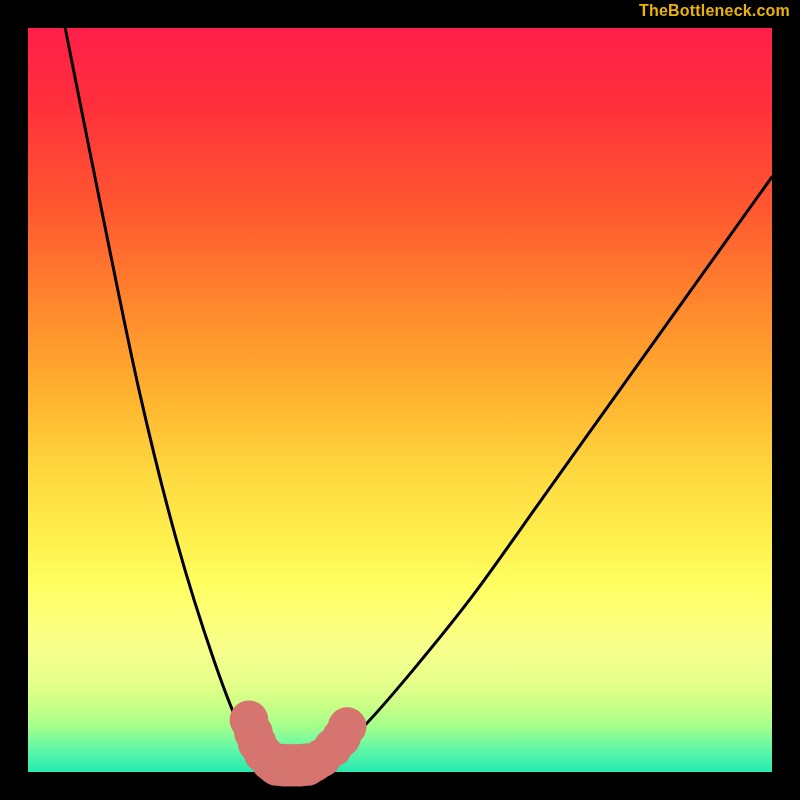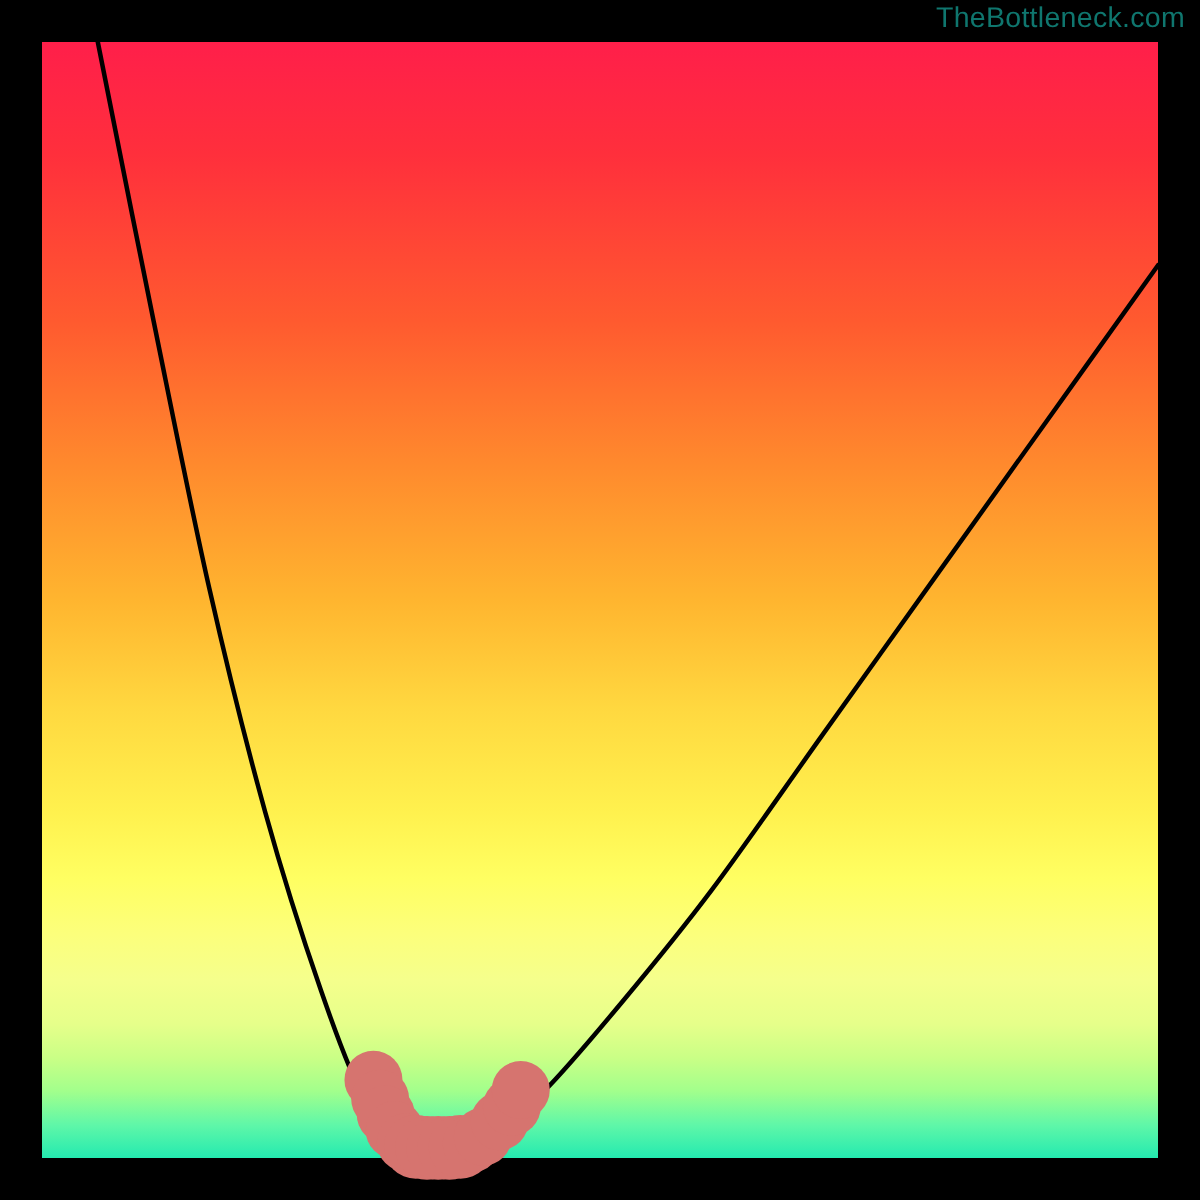--- a/index.html
+++ b/index.html
@@ -41,23 +41,23 @@
       #caff86 91%,
       #a2ff8c 94%,
       #60f7a8 97%,
       #24eab0 100%
     );
   }
   .watermark {
     position: absolute;
     top: 2px;
     right: 10px;
-    color: #0f766e;
-    font-weight: 400;
-    font-size: 19px;
+    color: #eab308;
+    font-weight: 700;
+    font-size: 16px;
     letter-spacing: 0.2px;
     white-space: nowrap;
   }
   svg.curves {
     position: absolute;
     left: 0;
     top: 0;
     width: 744px;
     height: 744px;
     overflow: visible;

